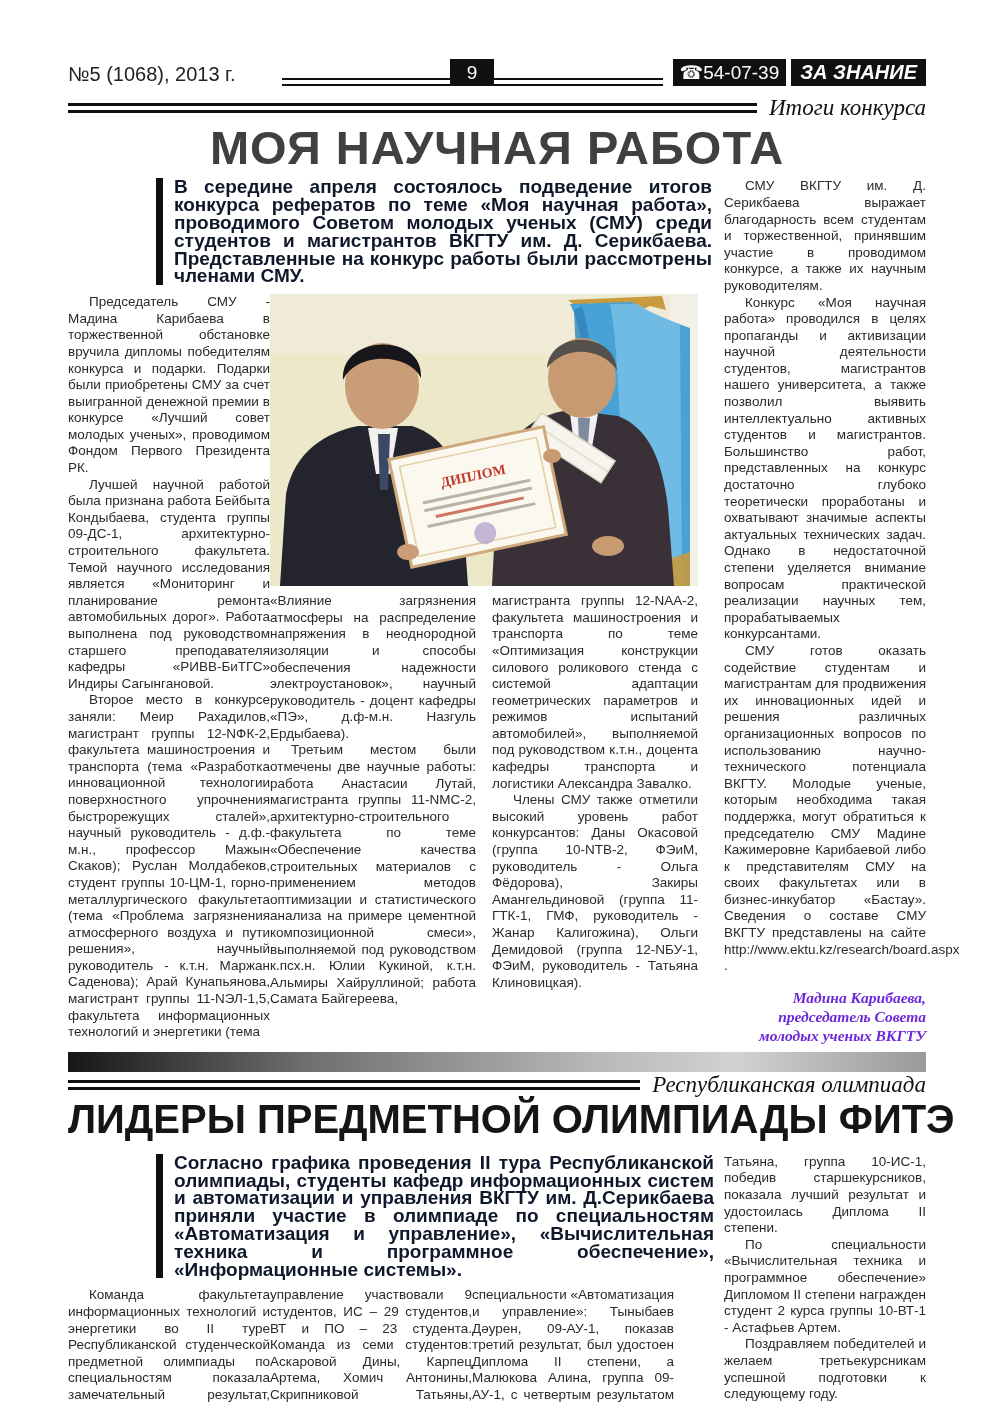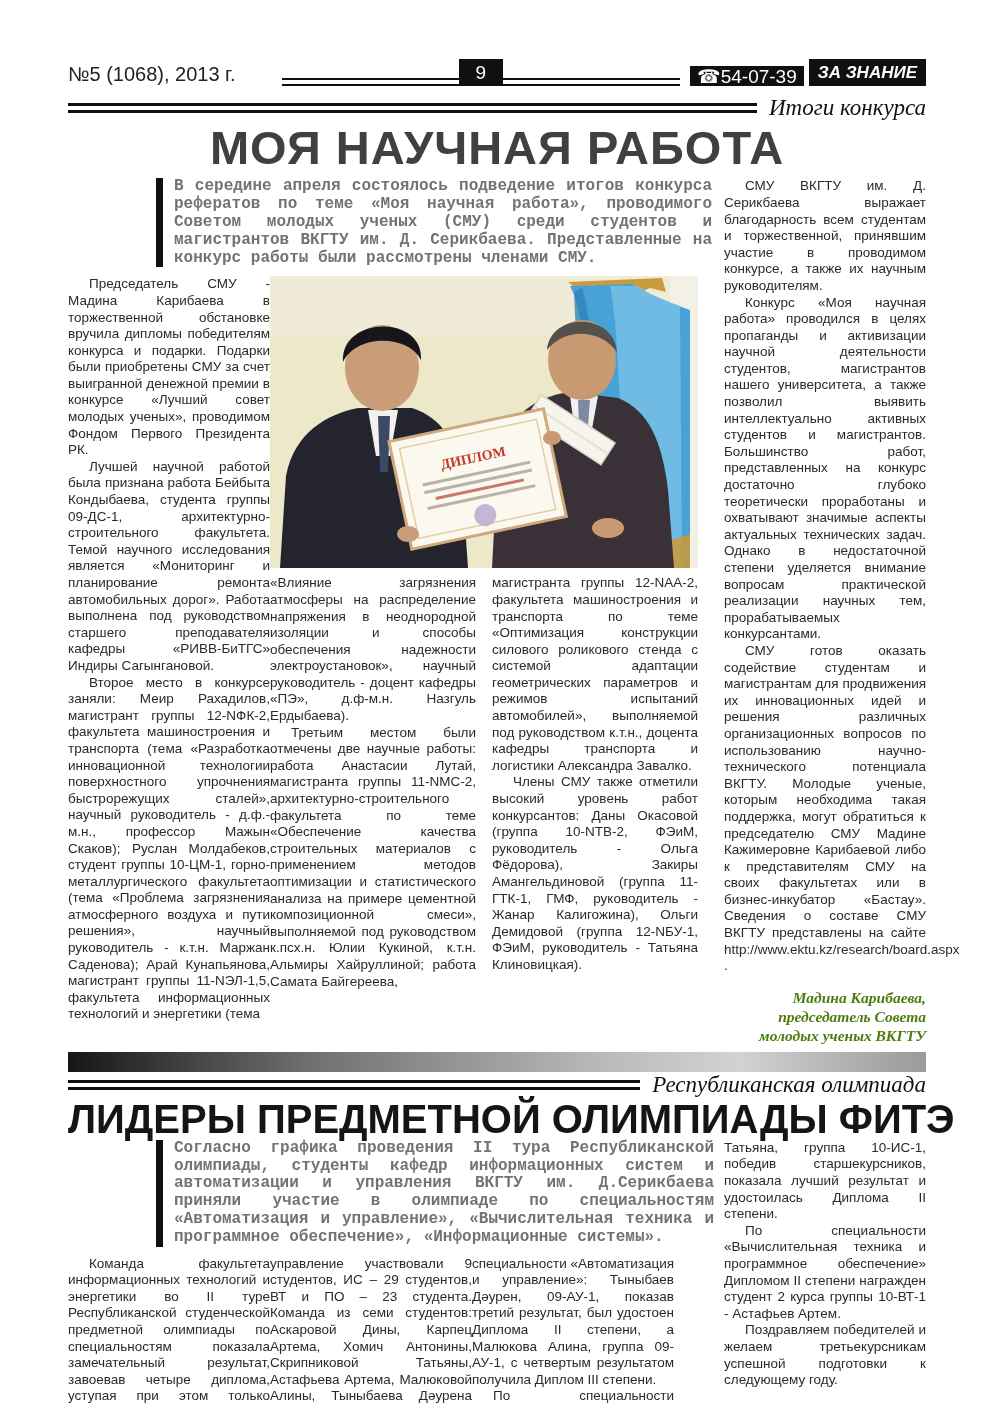--- a/index.html
+++ b/index.html
@@ -7,52 +7,52 @@
   .page{padding:56px 66px 0 68px;width:858px;}
 
   
   .masthead{display:flex;align-items:flex-end;height:30px;}
   .issue{font-size:20px;color:#222;letter-spacing:0;white-space:nowrap;}
   .mast-line{flex:1;height:4px;border-top:2.5px solid #101010;border-bottom:2.5px solid #101010;}
   .mast-line.left{margin-left:46px;margin-right:0;}
   .mast-line.right{margin-right:10px;}
   .black-box{background:#101010;color:#fff;display:flex;align-items:center;justify-content:center;}
   .pagenum-box{min-width:36px;height:27px;font-size:19px;padding:0 4px;}
-  .phone-box{height:20px;font-size:19px;padding:0 7px;margin-right:5px;white-space:nowrap;}
-  .name-box{height:27px;font-size:17px;font-style:italic;font-weight:bold;padding:0 9px;white-space:nowrap;}
+  .phone-box{height:27px;font-size:19px;padding:0 7px;margin-right:5px;white-space:nowrap;}
+  .name-box{height:27px;font-size:20px;font-style:italic;font-weight:bold;padding:0 9px;white-space:nowrap;}
 
   
   .rubric-row{display:flex;align-items:center;margin-top:9px;}
   .dbl-rule{flex:1;height:4px;border-top:3px solid #101010;border-bottom:3px solid #101010;}
   .rubric{margin-left:12px;font-family:"Liberation Serif",serif;font-weight:normal;font-style:italic;font-size:23px;color:#111;white-space:nowrap;}
 
   
   .headline1{margin:2px 0 6px 0;text-align:center;font-size:47px;font-weight:bold;letter-spacing:1px;color:#404040;line-height:1.05;}
-  .headline2{margin:0 0 0 0;text-align:center;font-size:40px;font-weight:bold;letter-spacing:0px;color:#151515;line-height:1.05;white-space:nowrap;}
+  .headline2{margin:0 0 14px 0;text-align:center;font-size:40px;font-weight:bold;letter-spacing:0px;color:#151515;line-height:1.05;white-space:nowrap;}
 
   
   .lead{display:flex;margin-left:88px;margin-bottom:9px;}
   .lead-bar{width:7px;background:#101010;margin-right:11px;flex:none;}
-  .lead-text{font-weight:bold;font-size:16px;line-height:17.8px;text-align:justify;color:#737373;font-family:Liberation Mono, monospace;}
+  .lead-text{font-weight:bold;font-size:19px;line-height:17.8px;text-align:justify;color:#0f172a;}
   .a1 .lead-text{width:538px;}
   .a2 .lead-text{width:552px;}
 
   
   .article{display:flex;gap:10px;}
   .a-left{width:646px;flex:none;}
   .cols{display:flex;gap:0;}
   .col{width:202px;flex:none;font-size:13.5px;line-height:16.6px;text-align:justify;color:#2a2a2a;}
   .col p{margin:0;text-indent:1.55em;}
   .col p.cont{text-indent:0;}
   .photo-stack{width:428px;flex:none;}
   .photo-frame{width:428px;height:292px;margin-bottom:7px;overflow:hidden;}
   .photo-cols{display:flex;gap:16px;}
   .photo-cols .col{width:206px;}
 
-  .signature{margin-top:13px;font-family:"Liberation Serif",serif;font-weight:bold;font-style:italic;font-size:15.5px;line-height:19px;text-align:right;color:#4d7c0f;text-indent:0 !important;}
+  .signature{margin-top:13px;font-family:"Liberation Serif",serif;font-weight:bold;font-style:italic;font-size:15.5px;line-height:19px;text-align:right;color:#6d28d9;text-indent:0 !important;}
   .signature div{text-indent:0;}
 
   
   .grad-bar{height:20px;margin-top:7px;background:linear-gradient(90deg,#161616 0%,#6f6f6f 28%,#b9b9b9 62%,#d2d2d2 78%,#9a9a9a 100%);}
 
   .a2-wrap{margin-top:0;}
 </style>
 </head>
 <body>
 

